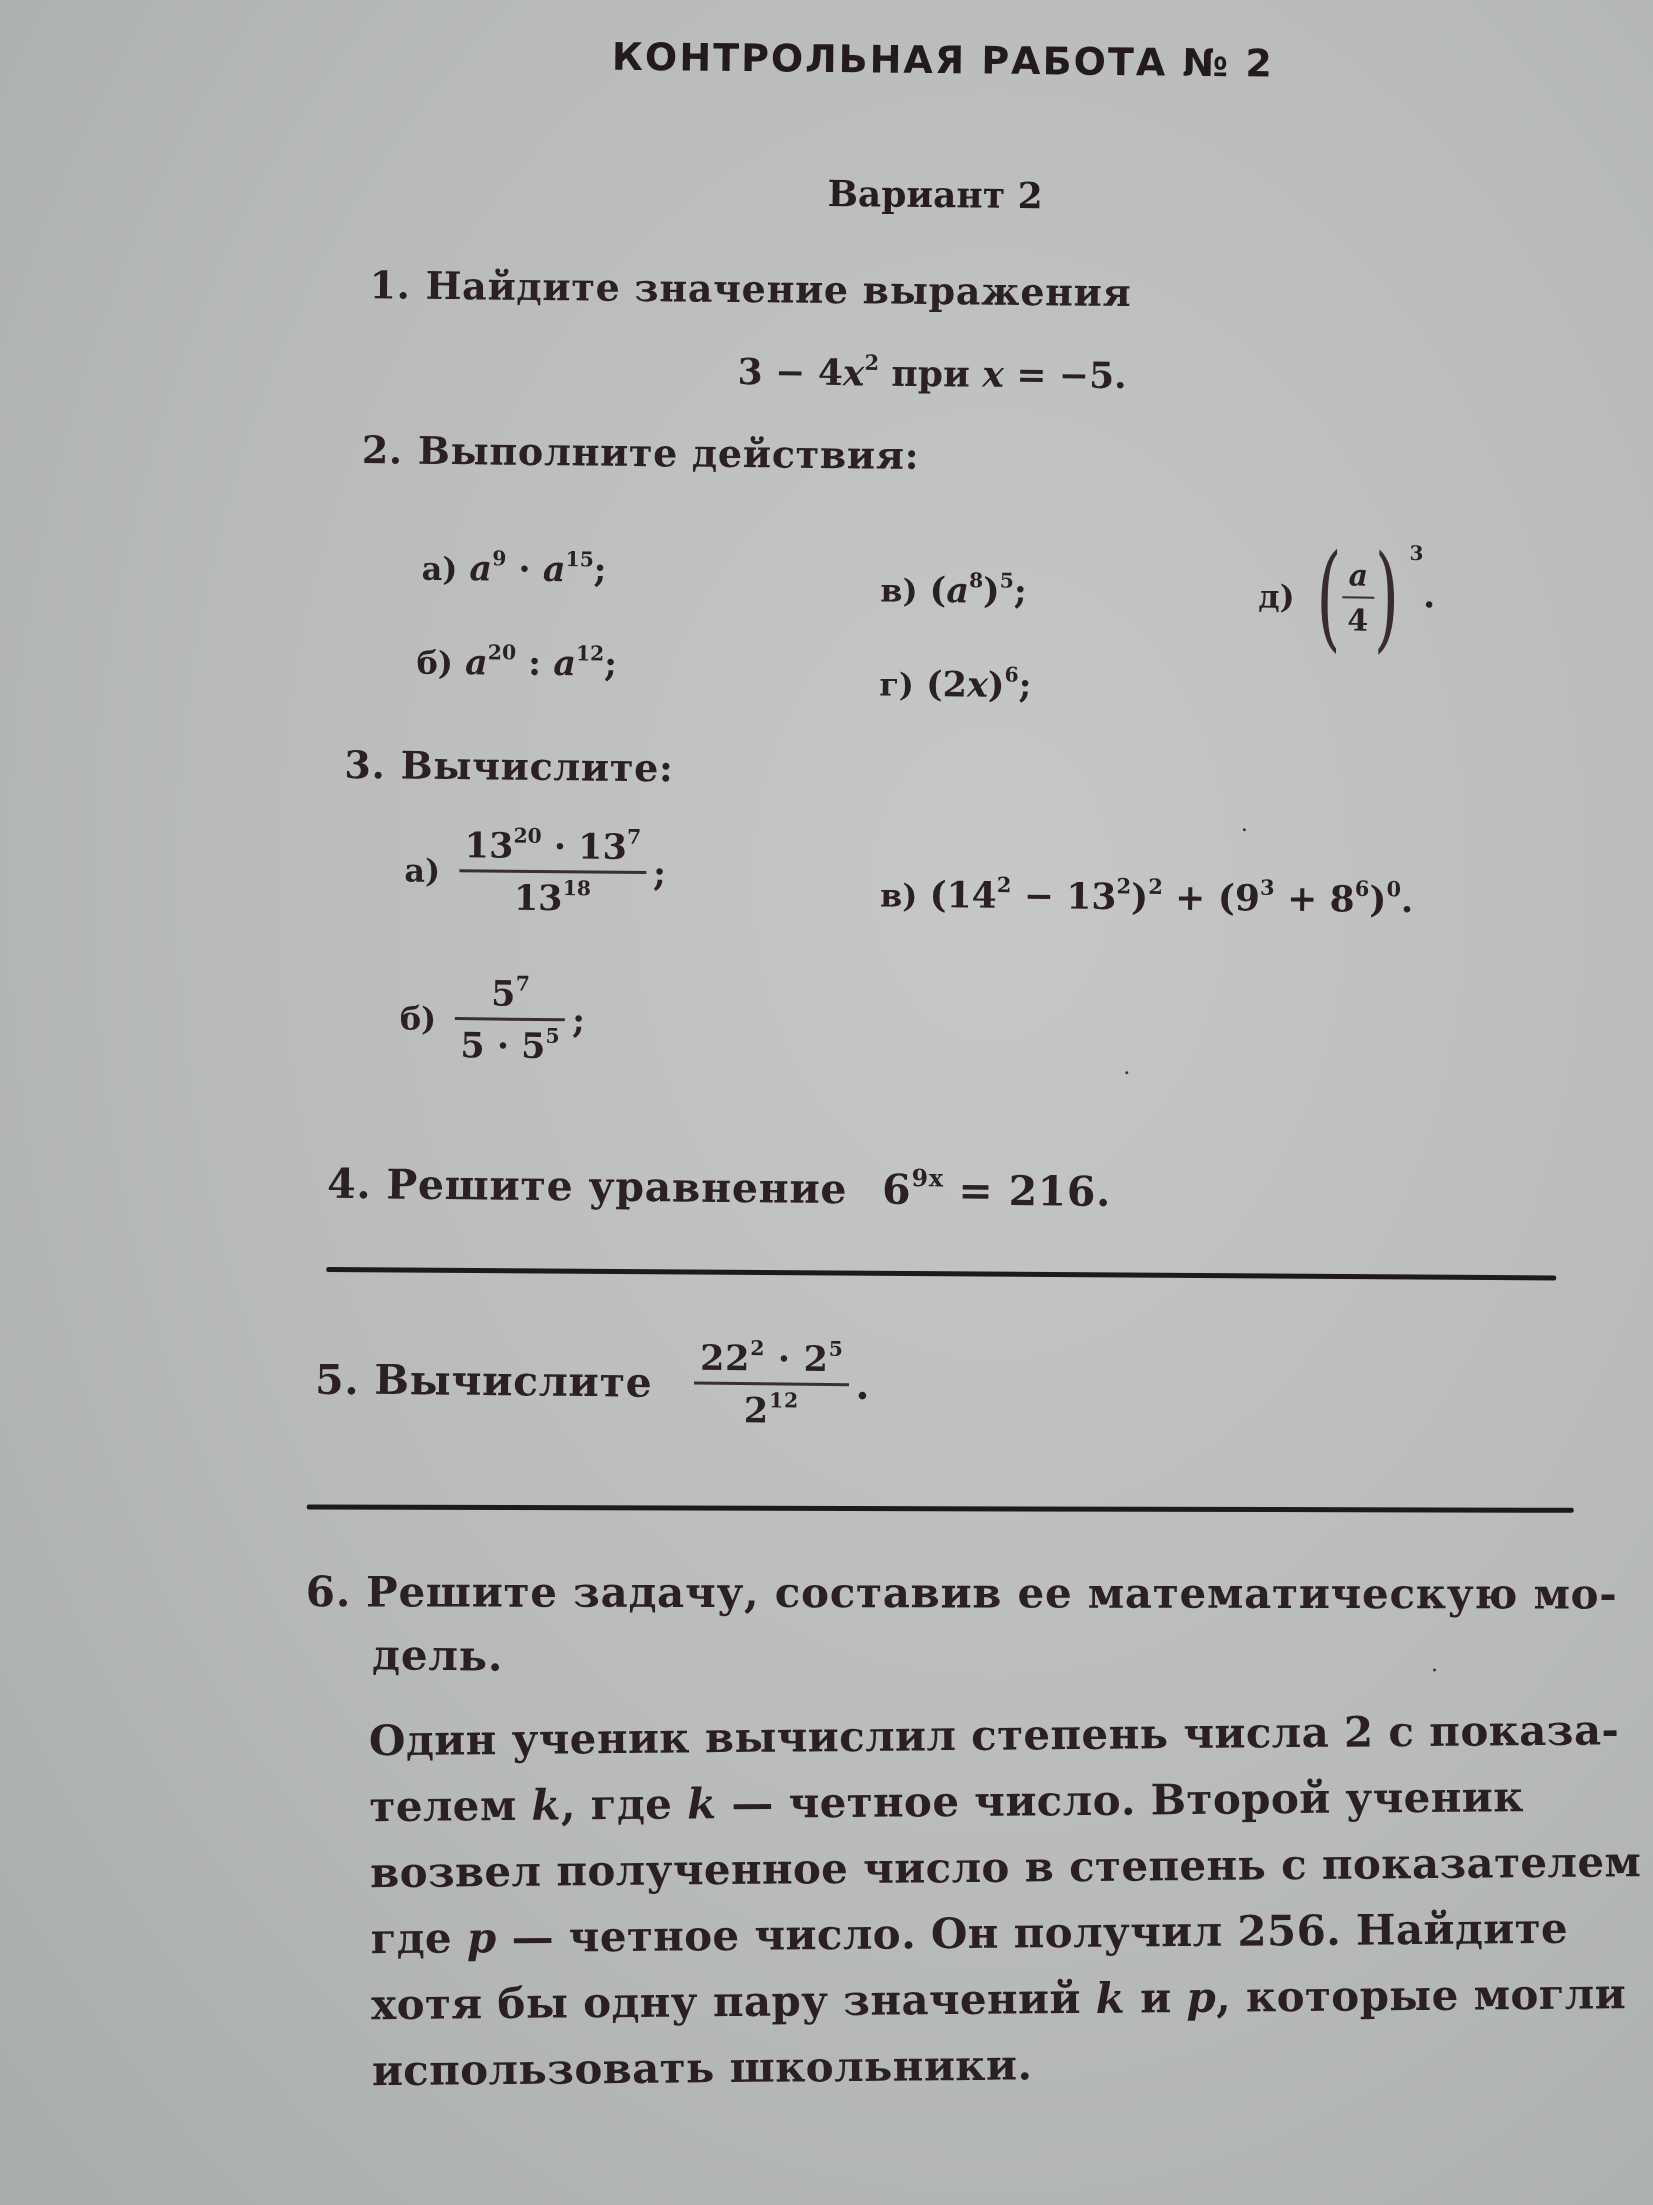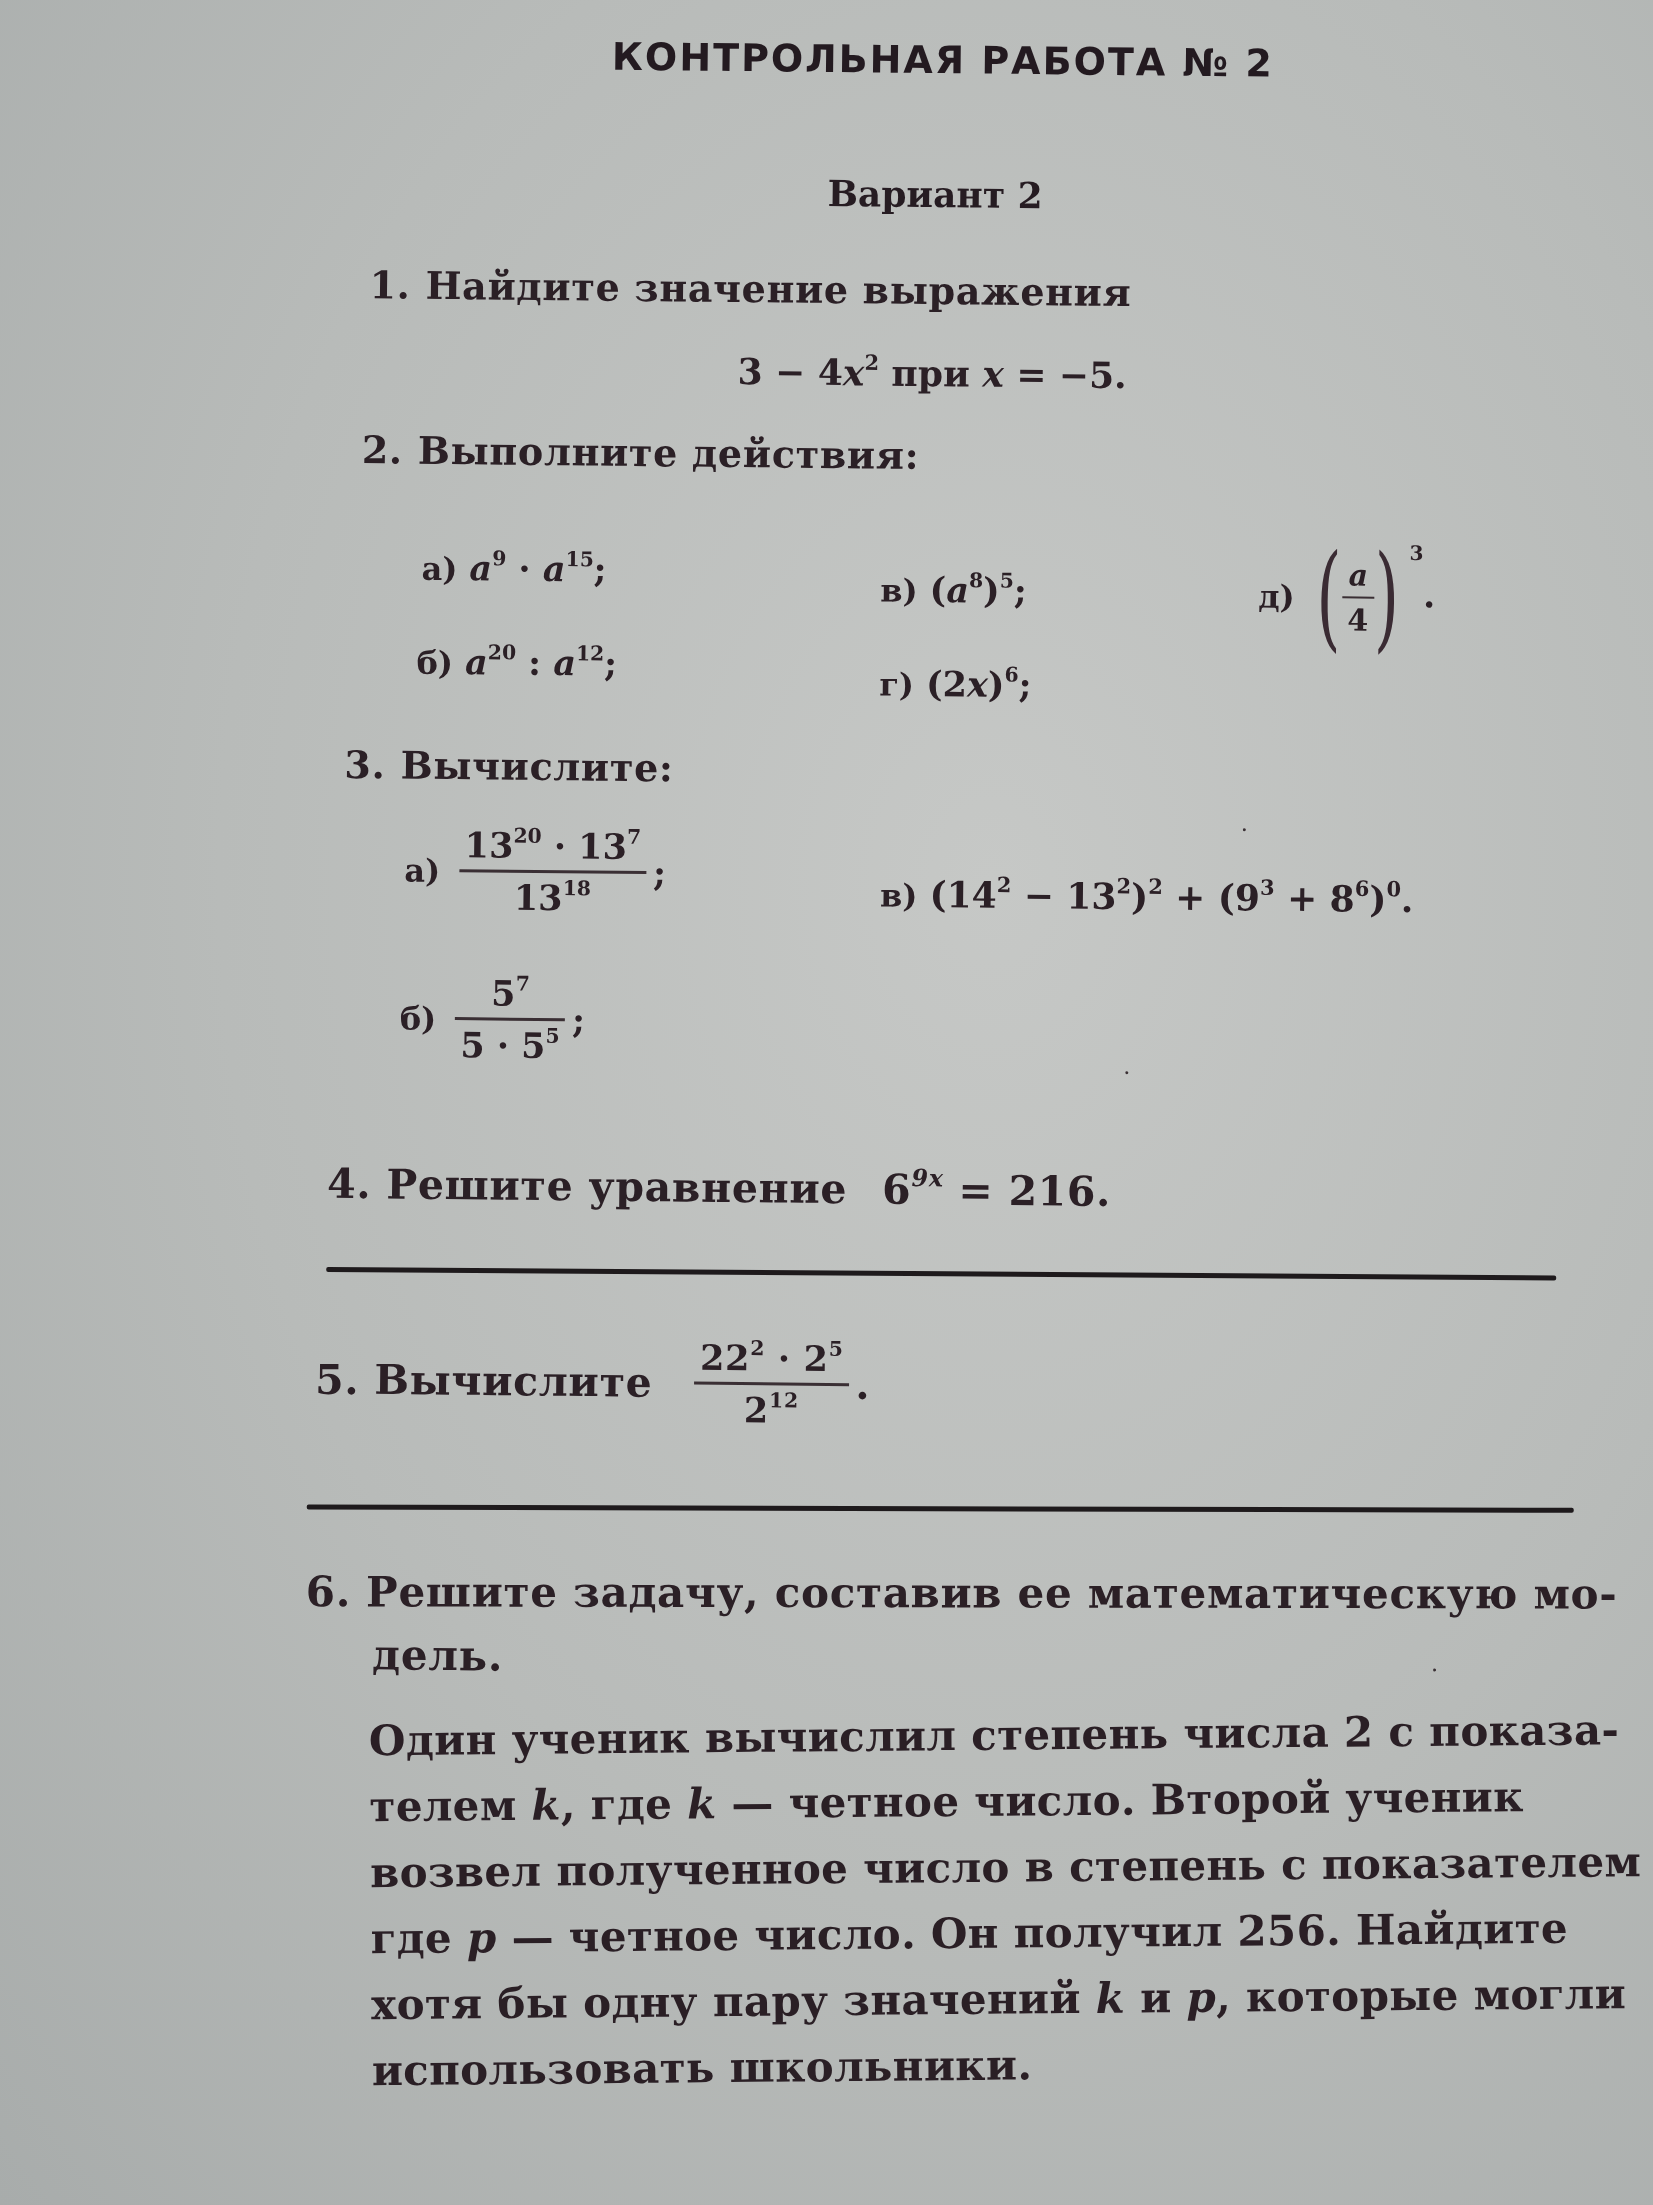--- a/index.html
+++ b/index.html
@@ -140,21 +140,21 @@
   <div class="abs expr" style="left:399px; top:976px;">
     <span class="label" style="vertical-align:middle;">б)</span><span class="frac"><span class="n"><span>5</span><sup>7</sup></span><span class="bar"></span><span class="d"><span>5</span><span> · </span><span>5</span><sup>5</sup></span></span><span style="vertical-align:middle;">;</span>
   </div>
 
   <div class="abs expr" style="left:878px; top:872px; font-size:36px;">
     <span class="label">в)</span><span>(14</span><sup>2</sup><span> − 13</span><sup>2</sup><span>)</span><sup>2</sup><span> + (9</span><sup>3</sup><span> + 8</span><sup>6</sup><span>)</span><sup>0</sup><span>.</span>
   </div>
 
   <div class="abs task-head" style="left:328px; top:1165px; font-size:41px;">
     <span class="num">4.</span><span>Решите уравнение</span>
-    <span style="margin-left:20px;"><span>6</span><sup style="font-style:italic;">9x</sup><span> = 216.</span></span>
+    <span style="margin-left:20px;"><span>6</span><sup style="">9x</sup><span> = 216.</span></span>
   </div>
   <div class="rule" style="left:328px; top:1270px; width:1230px; transform:rotate(-0.2deg);"></div>
 
   <div class="abs task-head" style="left:318px; top:1338px; font-size:41px;">
     <span class="num" style="vertical-align:middle;">5.</span><span style="vertical-align:middle;">Вычислите</span>
     <span class="frac" style="font-size:35px; margin-left:27px;"><span class="n"><span>22</span><sup>2</sup><span> · </span><span>2</span><sup>5</sup></span><span class="bar"></span><span class="d"><span>2</span><sup>12</sup></span></span><span style="vertical-align:middle;">.</span>
   </div>
   <div class="rule" style="left:311px; top:1505px; width:1267px; transform:rotate(-0.45deg);"></div>
 
   <div class="abs task-head" style="left:311px; top:1567px; font-size:42px; transform:rotate(-0.5deg);">

